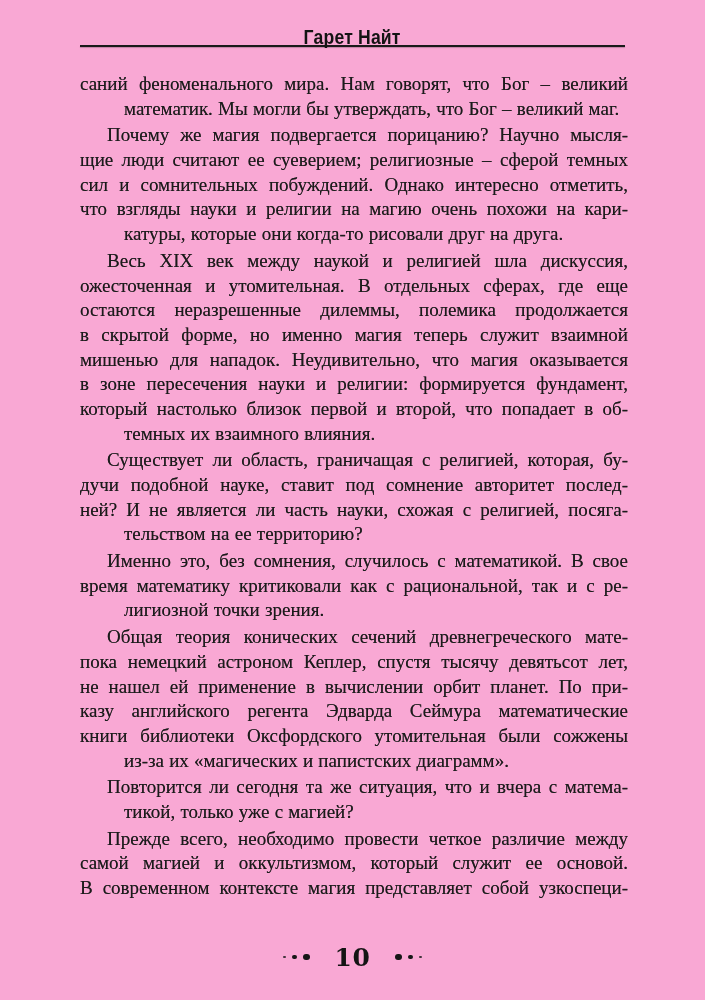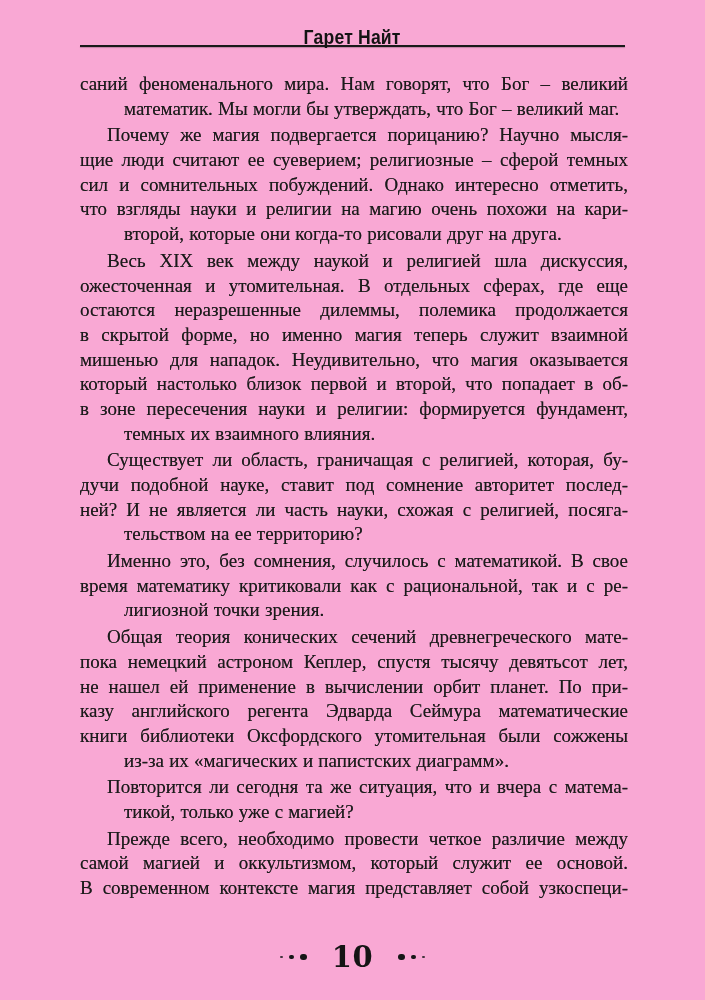--- a/index.html
+++ b/index.html
@@ -77,21 +77,21 @@
   .dots { display: flex; align-items: center; }
   .dot { border-radius: 50%; background: #161616; display: inline-block; }
   .dot.d1 { width: 2.5px; height: 2.5px; opacity: 0.8; }
   .dot.d2 { width: 4.5px; height: 4.5px; }
   .dot.d3 { width: 6.5px; height: 6.5px; }
   .dots.left  .dot + .dot { margin-left: 6.5px; }
   .dots.right .dot + .dot { margin-left: 6.5px; }
   .page-number {
     font-family: "DejaVu Serif", serif;
     font-weight: 700;
-    font-size: 29px;
+    font-size: 25px;
     line-height: 25px;
     color: #141414;
     margin: 0 25px;
     letter-spacing: 0.5px;
   }
 </style>
 </head>
 <body>
 
 <div class="page">
@@ -108,31 +108,31 @@
     <div class="para">
       <div class="ln">саний феноменального мира. Нам говорят, что Бог – великий</div>
       <div class="ln last">математик. Мы могли бы утверждать, что Бог – великий маг.</div>
     </div>
 
     <div class="para">
       <div class="ln ind">Почему же магия подвергается порицанию? Научно мысля-</div>
       <div class="ln">щие люди считают ее суеверием; религиозные – сферой темных</div>
       <div class="ln">сил и сомнительных побуждений. Однако интересно отметить,</div>
       <div class="ln">что взгляды науки и религии на магию очень похожи на кари-</div>
-      <div class="ln last">второй, которые они когда-то рисовали друг на друга.</div>
+      <div class="ln last">катуры, которые они когда-то рисовали друг на друга.</div>
     </div>
 
     <div class="para">
       <div class="ln ind">Весь XIX век между наукой и религией шла дискуссия,</div>
       <div class="ln">ожесточенная и утомительная. В отдельных сферах, где еще</div>
       <div class="ln">остаются неразрешенные дилеммы, полемика продолжается</div>
       <div class="ln">в скрытой форме, но именно магия теперь служит взаимной</div>
       <div class="ln">мишенью для нападок. Неудивительно, что магия оказывается</div>
+      <div class="ln">в зоне пересечения науки и религии: формируется фундамент,</div>
       <div class="ln">который настолько близок первой и второй, что попадает в об-</div>
-      <div class="ln">в зоне пересечения науки и религии: формируется фундамент,</div>
       <div class="ln last">темных их взаимного влияния.</div>
     </div>
 
     <div class="para">
       <div class="ln ind">Существует ли область, граничащая с религией, которая, бу-</div>
       <div class="ln">дучи подобной науке, ставит под сомнение авторитет послед-</div>
       <div class="ln">ней? И не является ли часть науки, схожая с религией, посяга-</div>
       <div class="ln last">тельством на ее территорию?</div>
     </div>
 

